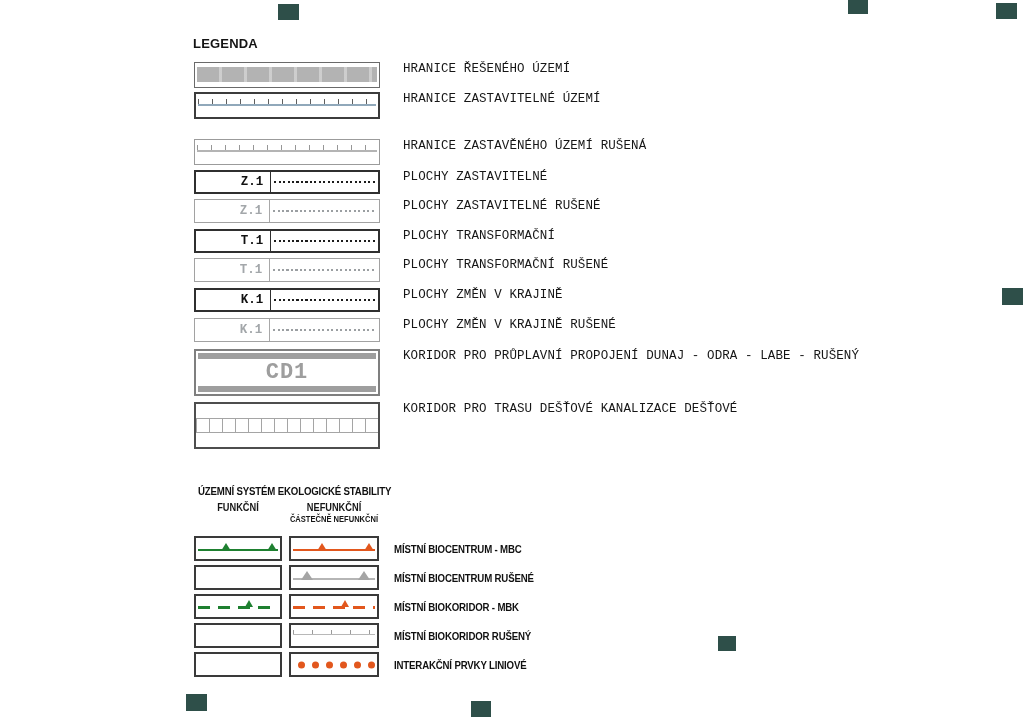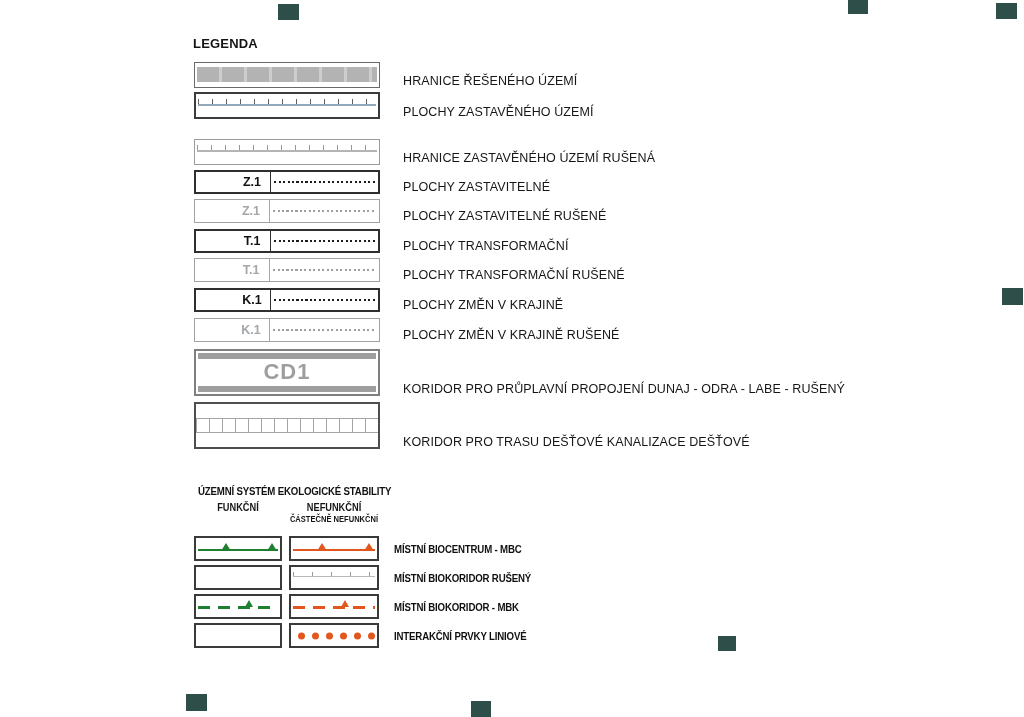--- a/index.html
+++ b/index.html
@@ -8,21 +8,21 @@
 
   
   .sq{position:absolute;background:var(--teal-square,#2e4f49);}
 
   
   .legend-title{position:absolute;left:193px;top:36px;margin:0;font-size:13px;font-weight:bold;
                 letter-spacing:.2px;color:#141414;white-space:nowrap;}
 
   
   .rows{position:absolute;left:194px;top:62px;}
-  .lrow{display:flex;align-items:flex-end;}
+  .lrow{display:flex;align-items:flex-start;font-family:Liberation Mono, monospace;}
   .sym{position:relative;flex:0 0 186px;width:186px;align-self:stretch;box-sizing:border-box;background:#fff;}
   .lbl{margin-left:23px;font-size:12.5px;color:#161616;white-space:nowrap;letter-spacing:.1px;}
 
   
   .band-box{border:1px solid #6a6a6a;}
   .band{position:absolute;left:2px;right:2px;top:4px;height:15px;
         background:#b3b3b3;
         background-image:repeating-linear-gradient(90deg,rgba(255,255,255,0) 0 22px,rgba(255,255,255,.35) 22px 25px);}
 
   
@@ -113,21 +113,21 @@
       <span class="lbl">HRANICE ŘEŠENÉHO ÚZEMÍ</span>
     </div>
 
     <div class="lrow" style="height:27px;margin-bottom:3px;">
       <div class="sym tick-box">
         <div class="tickwrap">
           <div class="ticks"></div>
           <div class="tline"></div>
         </div>
       </div>
-      <span class="lbl">PLOCHY ZASTAVĚNÉHO ÚZEMÍ</span>
+      <span class="lbl">HRANICE ZASTAVITELNÉ ÚZEMÍ</span>
     </div>
 
     <div class="lrow" style="height:26px;margin-bottom:5px;margin-top:20px;">
       <div class="sym tick-box cancelled">
         <div class="tickwrap">
           <div class="ticks"></div>
           <div class="tline"></div>
         </div>
       </div>
       <span class="lbl">HRANICE ZASTAVĚNÉHO ÚZEMÍ RUŠENÁ</span>
@@ -214,45 +214,54 @@
           <i class="tri" style="right:3px;"></i>
         </div>
         <div class="ubox right orange">
           <div class="hline"></div>
           <i class="tri" style="left:30%;"></i>
           <i class="tri" style="right:3px;"></i>
         </div>
         <span class="ulbl">MÍSTNÍ BIOCENTRUM - MBC</span>
       </div>
 
+      <div class="urow">
+        <div class="ubox"></div>
+        <div class="ubox right grayc">
+          <div class="hline"></div>
+          <i class="tri big" style="left:12%;"></i>
+          <i class="tri big" style="right:7px;"></i>
+        </div>
+        <span class="ulbl">MÍSTNÍ BIOCENTRUM RUŠENÉ</span>
+      </div>
+
+      <div class="urow">
+        <div class="ubox green">
+          <div class="dashline"></div>
+          <i class="tri small" style="left:58%;"></i>
+        </div>
+        <div class="ubox right orange">
+          <div class="dashline"></div>
+          <i class="tri small" style="left:58%;"></i>
+        </div>
+        <span class="ulbl">MÍSTNÍ BIOKORIDOR - MBK</span>
+      </div>
 
       <div class="urow">
         <div class="ubox"></div>
         <div class="ubox right">
           <div class="thin-tick">
             <div class="tks"></div>
             <div class="tl"></div>
           </div>
         </div>
         <span class="ulbl">MÍSTNÍ BIOKORIDOR RUŠENÝ</span>
       </div>
 
       <div class="urow">
-        <div class="ubox green">
-          <div class="dashline"></div>
-          <i class="tri small" style="left:58%;"></i>
-        </div>
-        <div class="ubox right orange">
-          <div class="dashline"></div>
-          <i class="tri small" style="left:58%;"></i>
-        </div>
-        <span class="ulbl">MÍSTNÍ BIOKORIDOR - MBK</span>
-      </div>
-
-      <div class="urow">
         <div class="ubox"></div>
         <div class="ubox right">
           <div class="dotsrow">
             <i class="dot"></i>
               <i class="dot"></i>
               <i class="dot"></i>
               <i class="dot"></i>
               <i class="dot"></i>
               <i class="dot"></i>
           </div>

